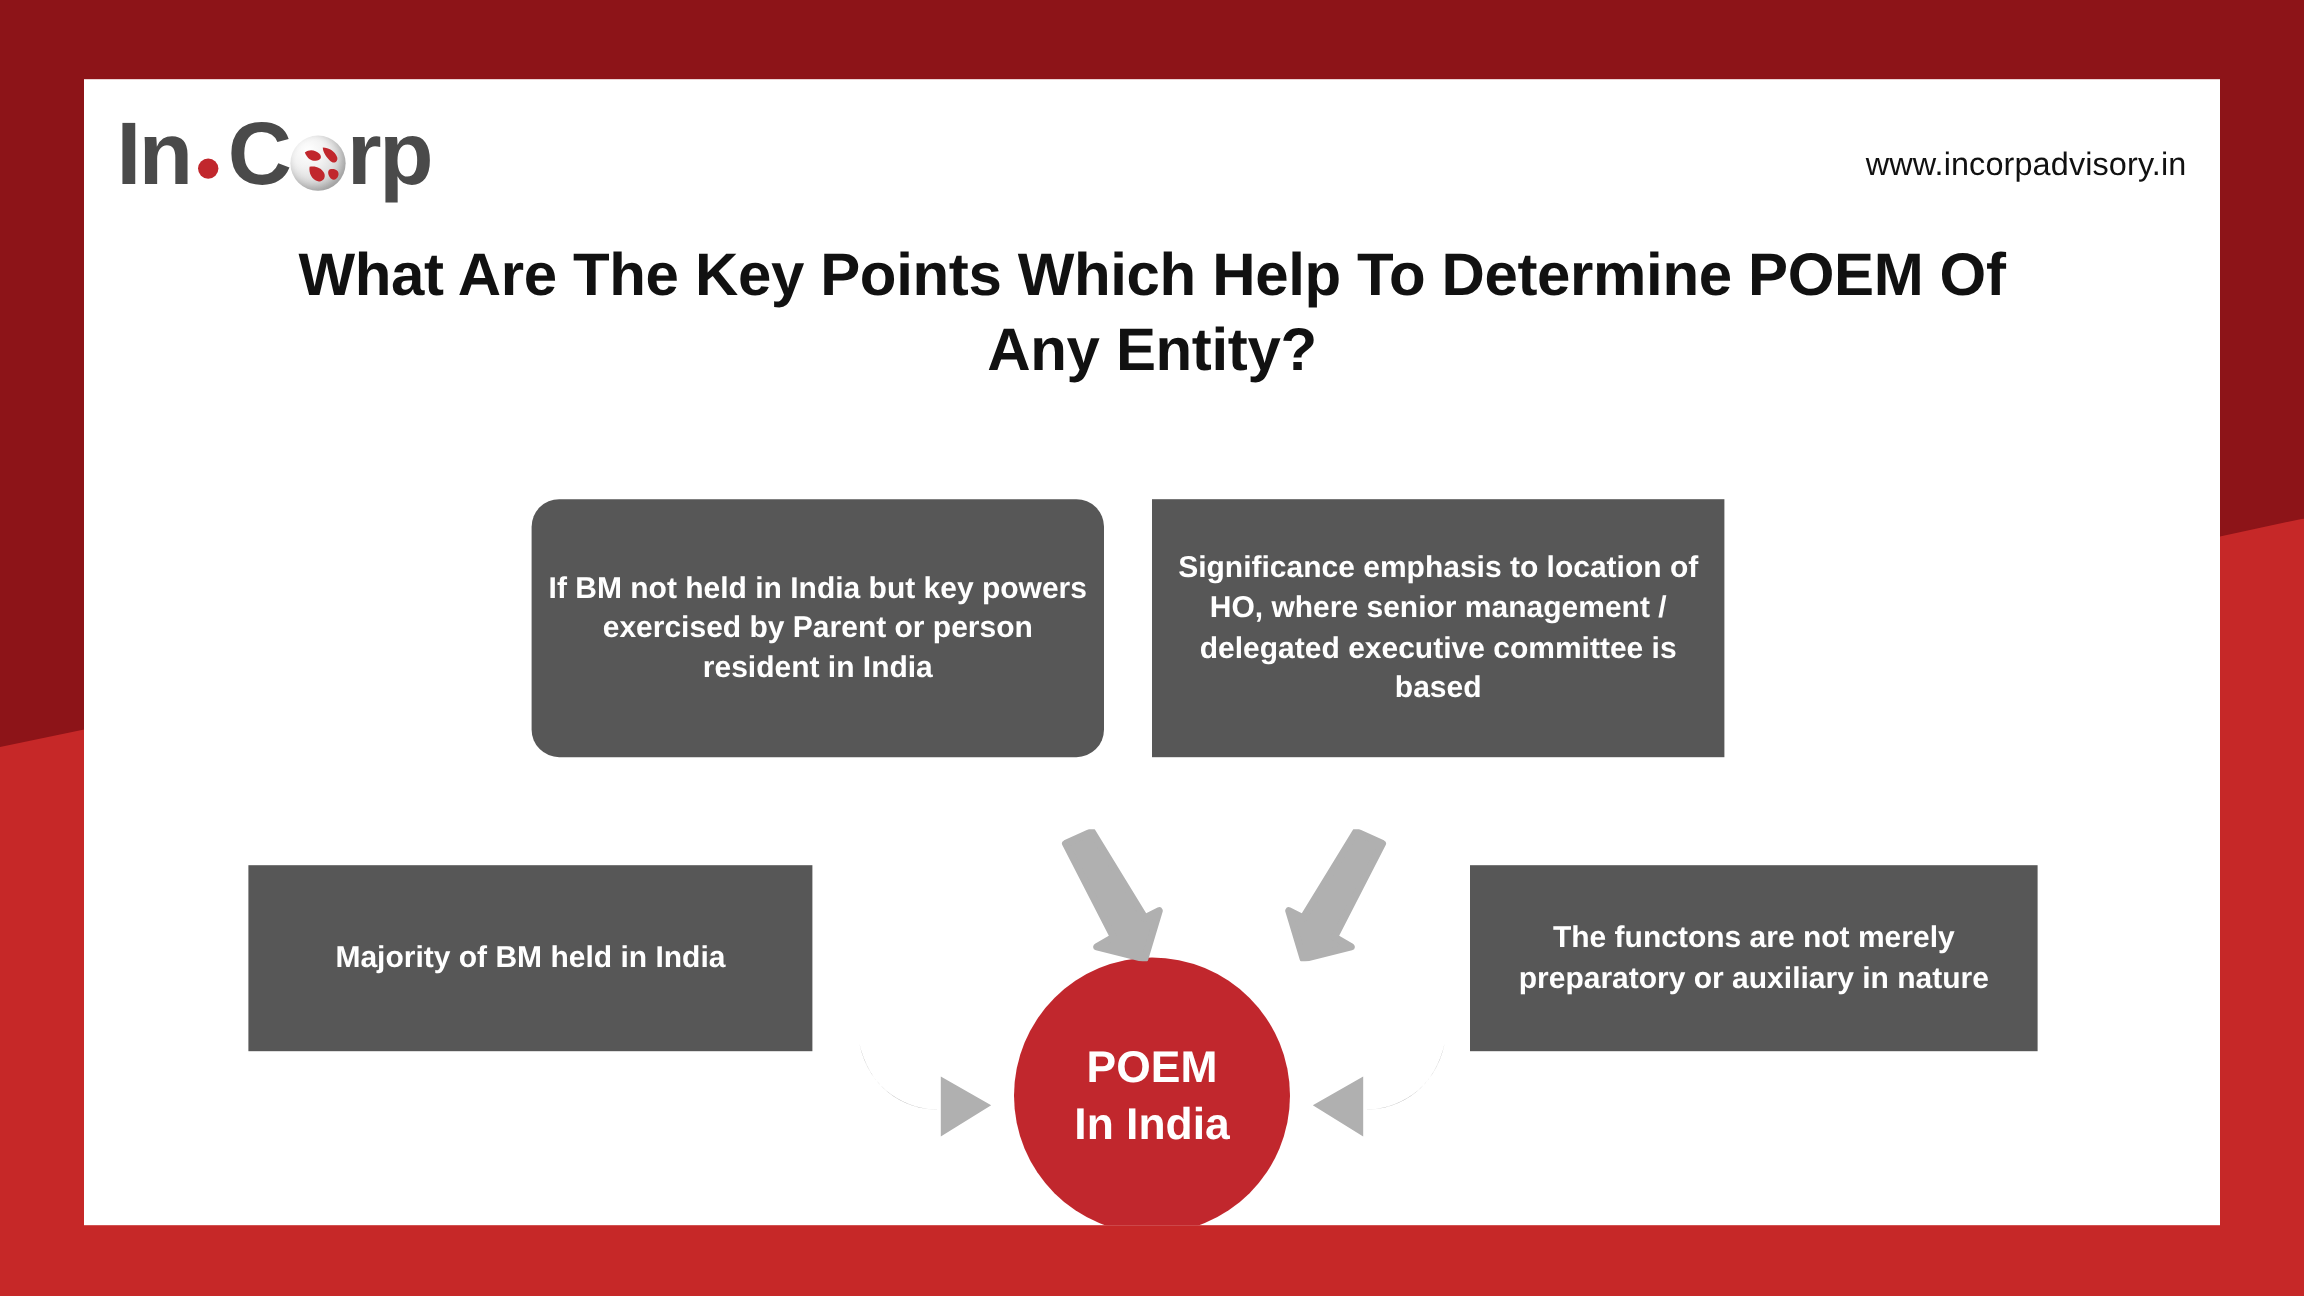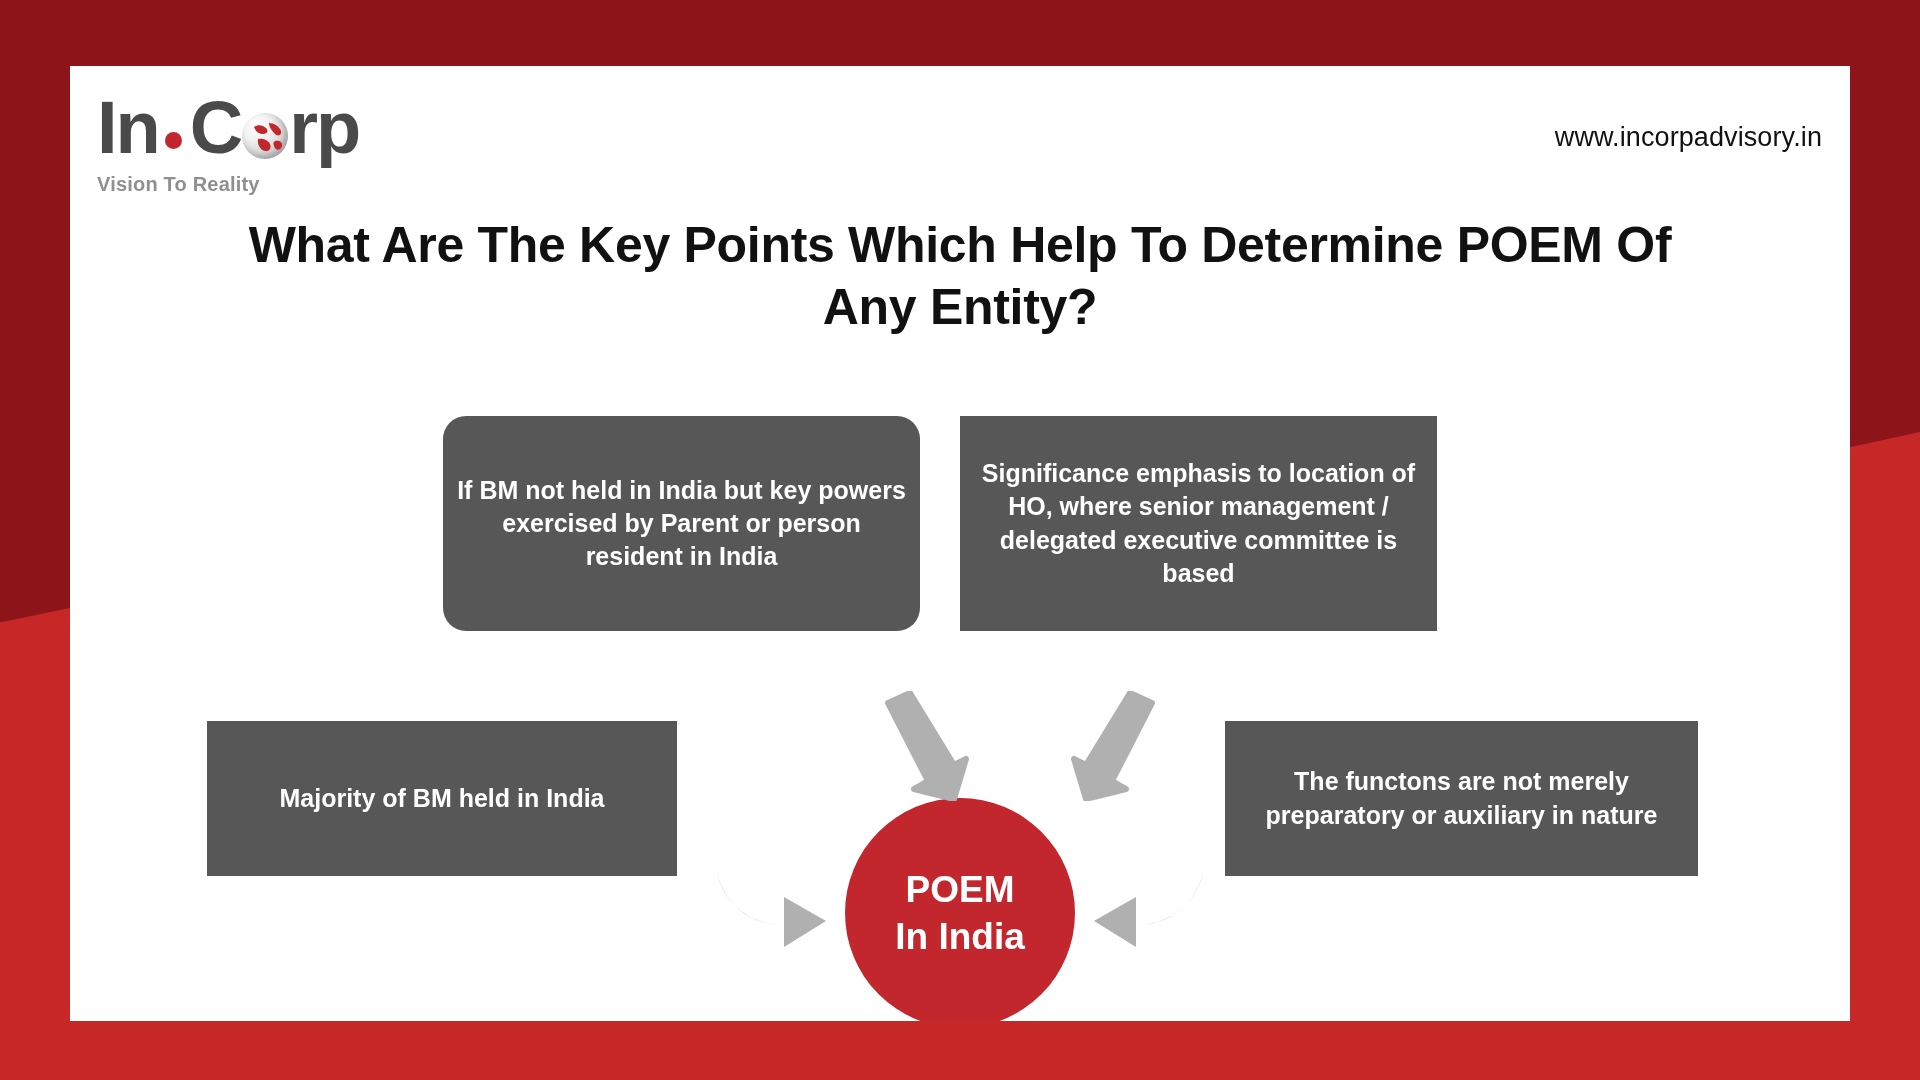--- a/index.html
+++ b/index.html
@@ -102,21 +102,21 @@
     position:absolute;
     right:28px; top:56px;
     font-size:27px;
     color:#111111;
     letter-spacing:.1px;
   }
 
   
   #headline {
     position:absolute;
-    left:160px; top:148px;
+    left:160px; top:132px;
     width:1460px;
     text-align:center;
     font-size:50px;
     font-weight:bold;
     color:#111111;
     line-height:1.24;
     letter-spacing:-.3px;
   }
 
   
@@ -184,21 +184,20 @@
           <svg width="46" height="46" viewBox="0 0 46 46" aria-hidden="true">
             <circle cx="23" cy="23" r="22.5" fill="none"></circle>
             <path d="M12 14 C16 11, 21 12, 24 15 C27 18, 25 21, 21 21 C17 21, 14 19, 12 14 Z" fill="#c1272d"></path>
             <path d="M27 10 C32 10, 37 13, 39 18 C40 22, 36 24, 33 21 C30 18, 27 14, 27 10 Z" fill="#c1272d"></path>
             <path d="M16 26 C21 25, 26 27, 28 31 C30 35, 27 39, 23 38 C18 37, 15 31, 16 26 Z" fill="#c1272d"></path>
             <path d="M33 28 C37 27, 41 29, 40 33 C39 37, 35 38, 33 35 C31 32, 31 29, 33 28 Z" fill="#c1272d"></path>
           </svg>
         </span>
         <span>rp</span>
       </div>
-      <div class="logo-tagline">Vision To Reality</div>
     </div>
 
     <div id="site-url">www.incorpadvisory.in</div>
 
     <h1 id="headline">What Are The Key Points Which Help To Determine POEM Of Any Entity?</h1>
 
     <div id="diagram">
 
       <div class="node" id="node-bm-not-held">If BM not held in India but key powers exercised by Parent or person resident in India</div>
 

